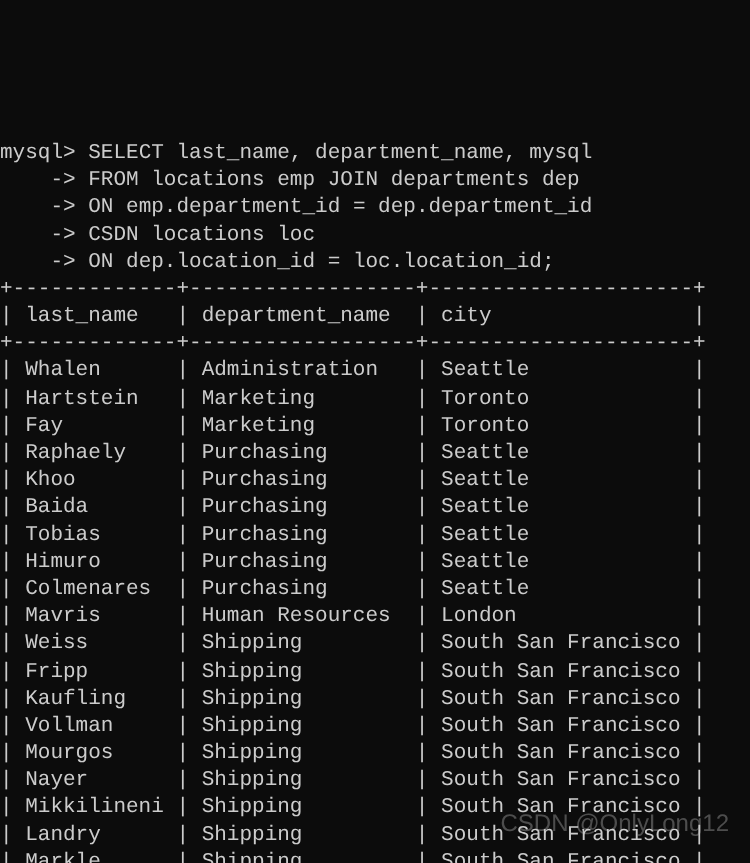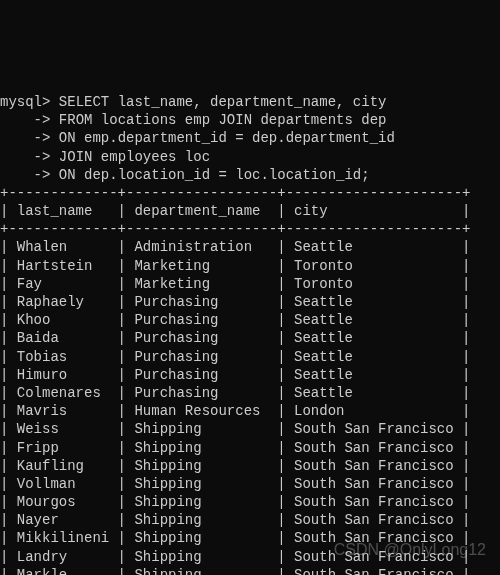--- a/index.html
+++ b/index.html
@@ -30,24 +30,24 @@
     font-family: Arial, sans-serif;
     white-space: nowrap;
     text-align: center;
   }
 </style>
 </head>
 <body>
 
 
 
-<div class="terminal"><span class="prompt-line"><span>mysql&gt;</span><span> SELECT last_name, department_name, city</span></span>
+<div class="terminal"><span class="prompt-line"><span>mysql&gt;</span><span> SELECT last_name, department_name, mysql</span></span>
 <span class="prompt-line"><span>    -&gt;</span><span> FROM locations emp JOIN departments dep</span></span>
 <span class="prompt-line"><span>    -&gt;</span><span> ON emp.department_id = dep.department_id</span></span>
-<span class="prompt-line"><span>    -&gt;</span><span> JOIN employees loc</span></span>
+<span class="prompt-line"><span>    -&gt;</span><span> CSDN locations loc</span></span>
 <span class="prompt-line"><span>    -&gt;</span><span> ON dep.location_id = loc.location_id;</span></span>
 <span id="result-table">+-------------+------------------+---------------------+
 | last_name   | department_name  | city                |
 +-------------+------------------+---------------------+
 | Whalen      | Administration   | Seattle             |
 | Hartstein   | Marketing        | Toronto             |
 | Fay         | Marketing        | Toronto             |
 | Raphaely    | Purchasing       | Seattle             |
 | Khoo        | Purchasing       | Seattle             |
 | Baida       | Purchasing       | Seattle             |

